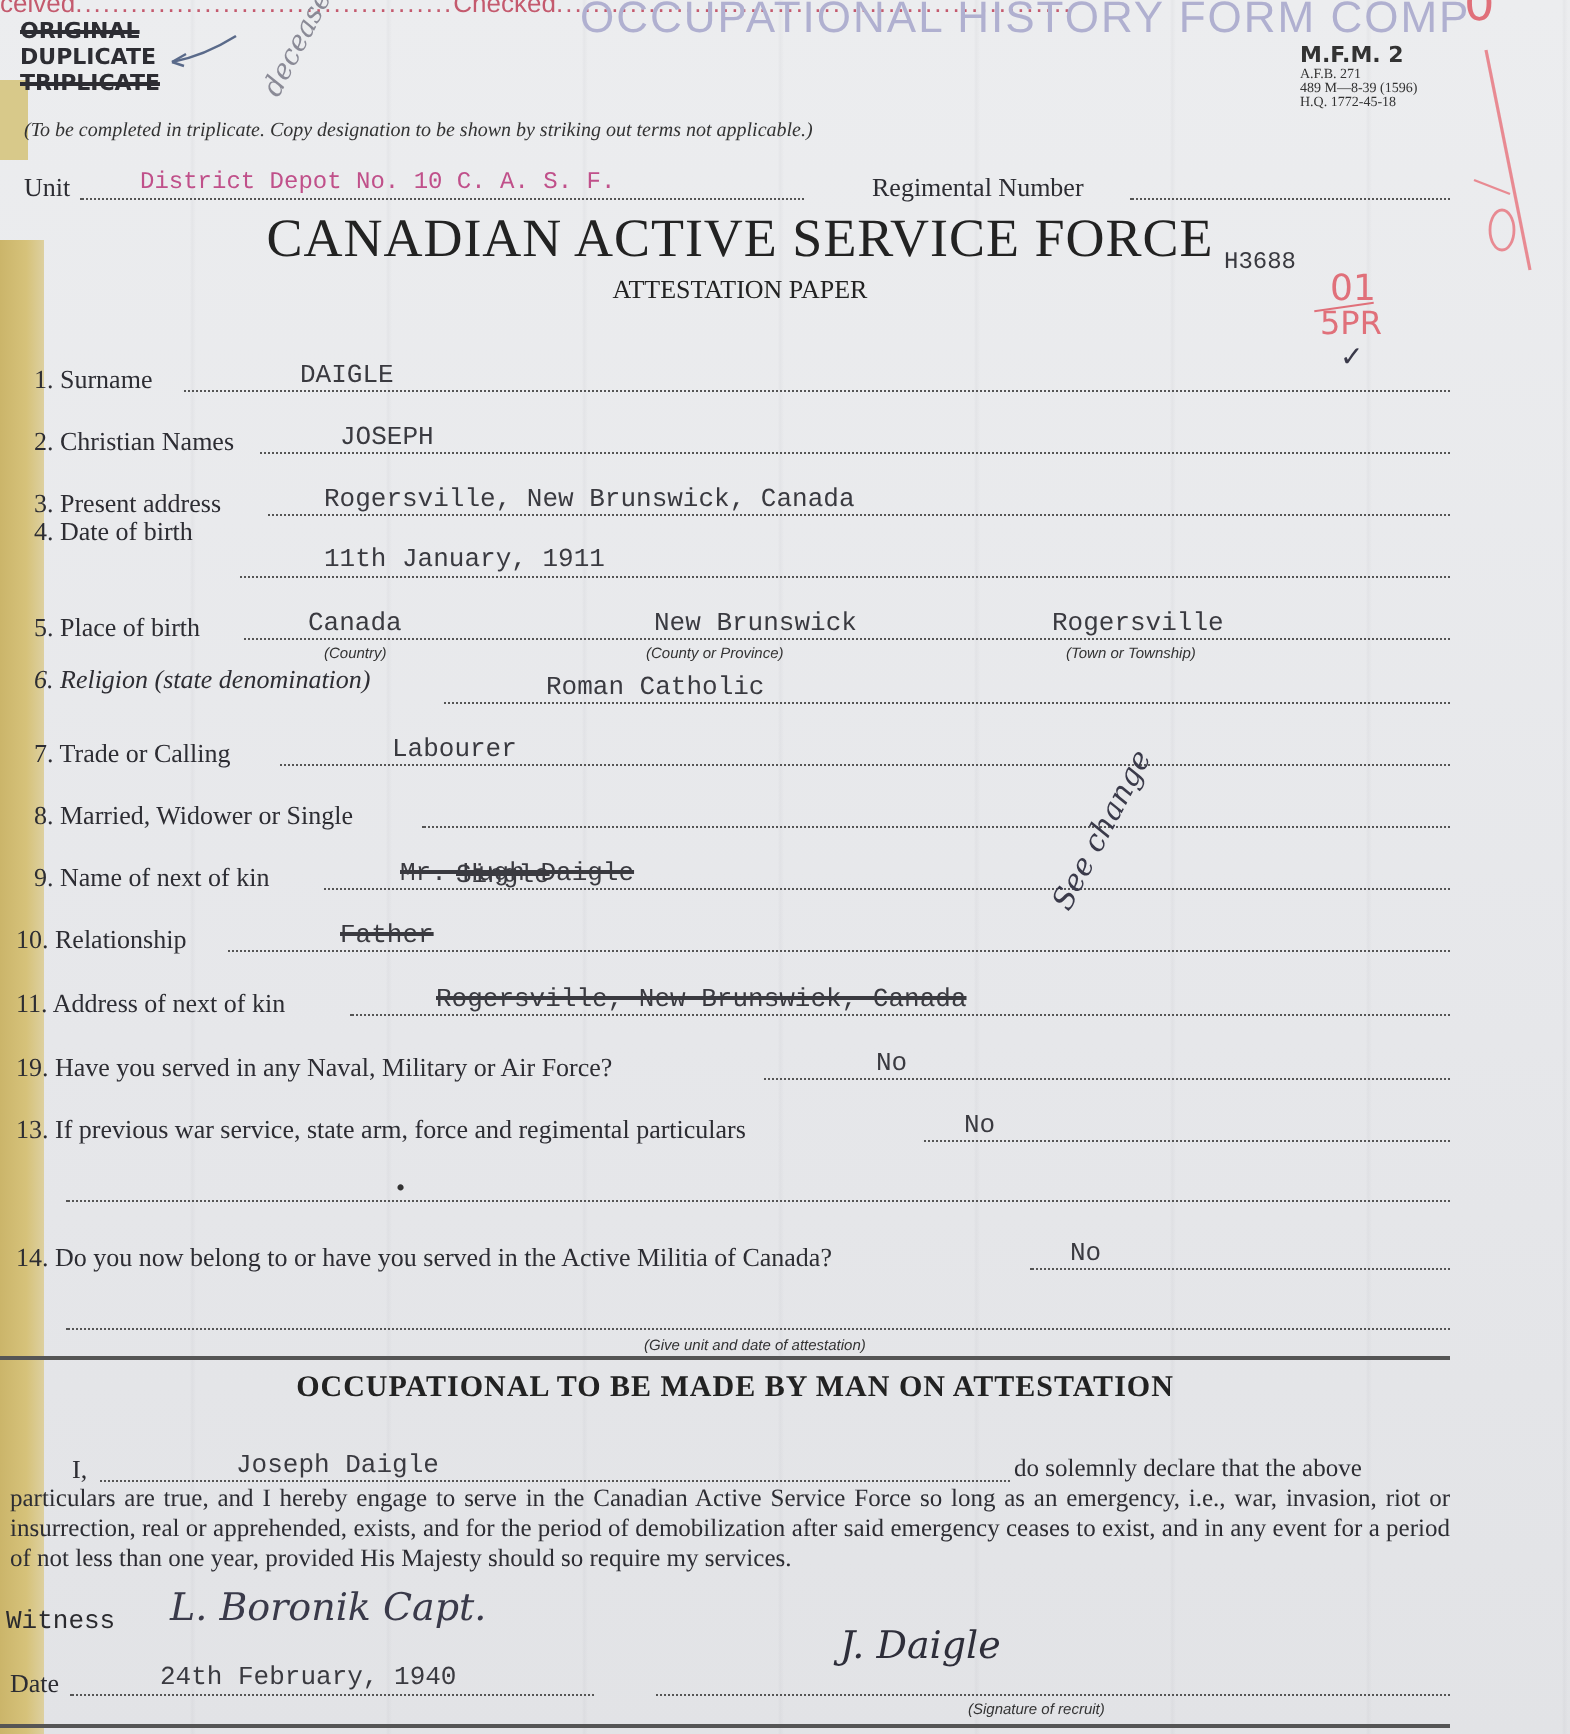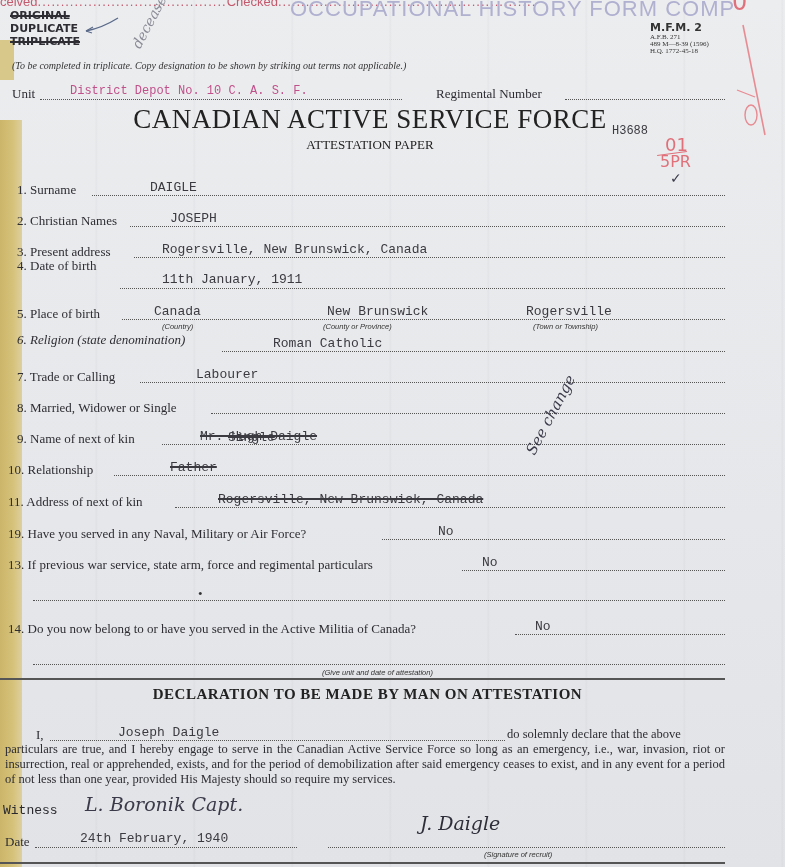--- a/index.html
+++ b/index.html
@@ -173,21 +173,21 @@
   <div class="abs" style="left:198px;top:586px;font-size:13px;color:#333;">•</div>
 
   <div class="label" style="left:8px;top:621px;"><span>14.</span> <span>Do you now belong to or have you served in the Active Militia of Canada?</span></div>
   <div class="dotline" style="left:515px;top:634px;width:210px;"></div>
   <div class="typed" style="left:535px;top:619px;">No</div>
   <div class="dotline" style="left:33px;top:664px;width:692px;"></div>
   <div class="caption" style="left:322px;top:668px;">(Give unit and date of attestation)</div>
 
   <div class="solid-rule" style="top:678px;"></div>
 
-  <div class="abs decl-heading">DECLARATION TO BE MADE BY MAN ON ATTESTATION</div>
+  <div class="abs decl-heading">OCCUPATIONAL TO BE MADE BY MAN ON ATTESTATION</div>
 
   <div class="label" style="left:36px;top:727px;">I,</div>
   <div class="dotline" style="left:50px;top:740px;width:455px;"></div>
   <div class="typed" style="left:118px;top:725px;">Joseph Daigle</div>
   <div class="label" style="left:507px;top:727px;font-size:12.5px;">do solemnly declare that the above</div>
 
   <div class="abs decl-para">particulars are true, and I hereby engage to serve in the Canadian Active Service Force so long as an emergency, i.e., war, invasion, riot or insurrection, real or apprehended, exists, and for the period of demobilization after said emergency ceases to exist, and in any event for a period of not less than one year, provided His Majesty should so require my services.</div>
 
   <div class="abs witness-label">Witness</div>
   <div class="abs handwriting" style="left:85px;top:793px;font-size:19px;">L. Boronik Capt.</div>

